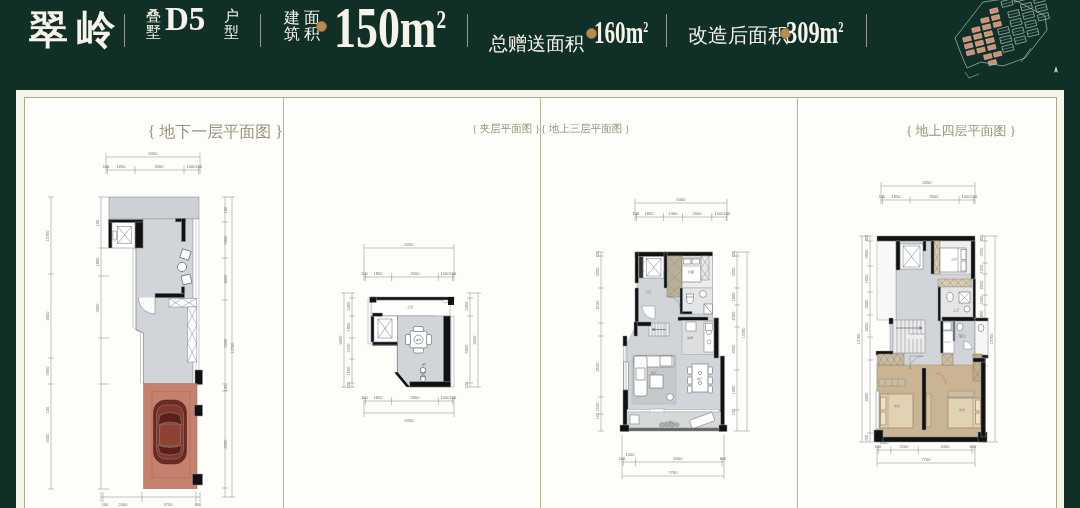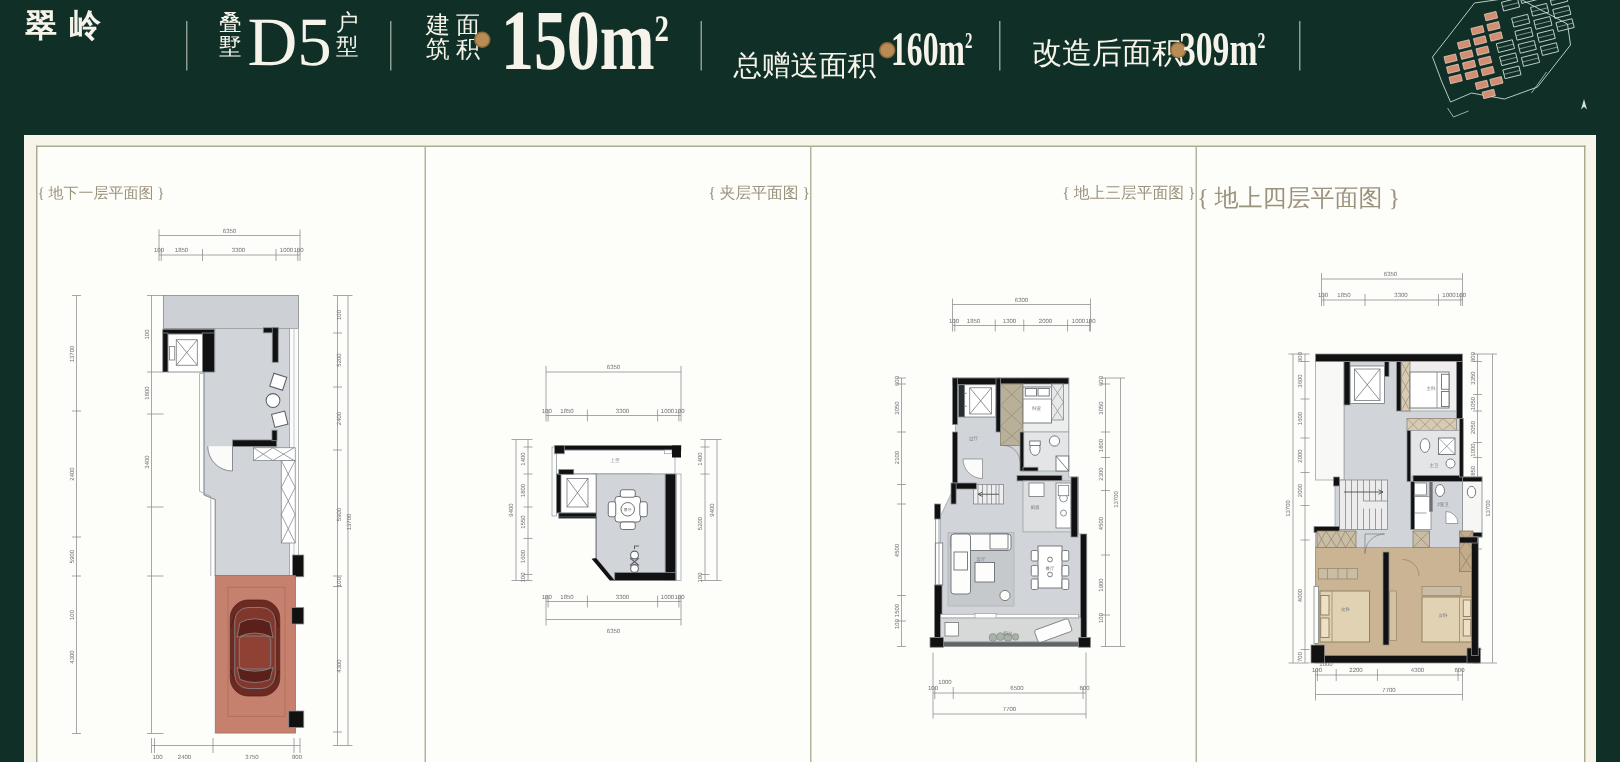--- a/index.html
+++ b/index.html
@@ -8,27 +8,27 @@
 .wt{color:#f6f4ea}
 .vdiv{position:absolute;width:1px;background:rgba(246,244,234,.55);top:14px;height:33px}
 .stk{font-size:12px;line-height:12px;letter-spacing:1px;color:#f6f4ea}
 .gold{position:absolute;width:9px;height:9px;border-radius:50%;background:#b88c55;border:1px solid #8f6a3c}
 </style>
 </head>
 <body>
 
 <div class="abs" style="left:0;top:0;width:1080px;height:90px;background:#0f2f27"></div>
 
-<div class="abs wt" style="left:17px;top:3px;font-size:21px;font-weight:bold;letter-spacing:8px">翠岭</div>
+<div class="abs wt" style="left:29px;top:3px;font-size:39px;font-weight:bold;letter-spacing:8px">翠岭</div>
 
 <div class="vdiv" style="left:124px"></div>
 
 <div class="abs stk" style="left:146px;top:9px;font-size:15px;line-height:15.5px">叠<br>墅</div>
 
-<div class="abs wt" style="left:165px;top:1px;font-size:46px;font-weight:normal">D5</div>
+<div class="abs wt" style="left:165px;top:1px;font-size:33px;font-weight:bold">D5</div>
 
 <div class="abs stk" style="left:224px;top:9px;font-size:15px;line-height:15.5px">户<br>型</div>
 
 <div class="vdiv" style="left:260px"></div>
 
 <div class="abs stk" style="left:284px;top:10px;font-size:16px;line-height:16px;letter-spacing:4px">建面<br>筑积</div>
 
 <div class="gold" style="left:316px;top:21px"></div>
 
 <div class="abs wt" style="left:334px;top:-5px;font-size:57px;font-weight:bold;transform:scaleX(0.77);transform-origin:left top;white-space:nowrap">150m<span style="font-size:25px;vertical-align:19px">2</span></div>
@@ -104,27 +104,27 @@
 <div class="abs" style="left:16px;top:90px;width:1048px;height:418px;background:#f7f5ea"></div>
 
 <div class="abs" style="left:24px;top:97px;width:1033px;height:411px;background:#fdfdfa;border:1px solid #a9ab90;border-bottom:none;box-sizing:border-box"></div>
 
 <div class="abs" style="left:283px;top:98px;width:1px;height:410px;background:#b3b59c"></div>
 
 <div class="abs" style="left:540px;top:98px;width:1px;height:410px;background:#b3b59c"></div>
 
 <div class="abs" style="left:797px;top:98px;width:1px;height:410px;background:#b3b59c"></div>
 
-<div class="abs" style="left:25px;top:122px;width:258px;text-align:left;font-size:10px;color:#9a927c;letter-spacing:0px">{ 地下一层平面图 }</div>
+<div class="abs" style="left:25px;top:122px;width:258px;text-align:right;font-size:16px;color:#9a927c;letter-spacing:0px">{ 地下一层平面图 }</div>
 
 <div class="abs" style="left:284px;top:122px;width:256px;text-align:right;font-size:10.5px;color:#9a927c;letter-spacing:0px">{ 夹层平面图 }</div>
 
-<div class="abs" style="left:541px;top:122px;width:256px;text-align:right;font-size:10.5px;color:#9a927c;letter-spacing:0px">{ 地上三层平面图 }</div>
-
-<div class="abs" style="left:798px;top:122px;width:258px;text-align:left;font-size:16px;color:#9a927c;letter-spacing:0px">{ 地上四层平面图 }</div>
+<div class="abs" style="left:541px;top:122px;width:256px;text-align:left;font-size:10.5px;color:#9a927c;letter-spacing:0px">{ 地上三层平面图 }</div>
+
+<div class="abs" style="left:758px;top:122px;width:258px;text-align:right;font-size:13px;color:#9a927c;letter-spacing:0px">{ 地上四层平面图 }</div>
 
 <svg id="fp1" class="abs" style="left:40px;top:148px" width="200" height="360" viewBox="0 0 200 360">
 <g stroke="#878b8e" stroke-width="0.5" fill="none" font-family="Liberation Sans, sans-serif">
 
 <path d="M11,49 L11,341 M8,49 L14,49 M8,126 L14,126 M8,210 L14,210 M8,236 L14,236 M8,341 L14,341"></path>
 <g fill="#6e7275" stroke="none" font-size="4" text-anchor="middle">
 <text transform="translate(9,88) rotate(-90)">13700</text>
         <text transform="translate(9,168) rotate(-90)">2400</text>
         <text transform="translate(9,223) rotate(-90)">5900</text>
         <text transform="translate(9,262) rotate(-90)">100</text>

